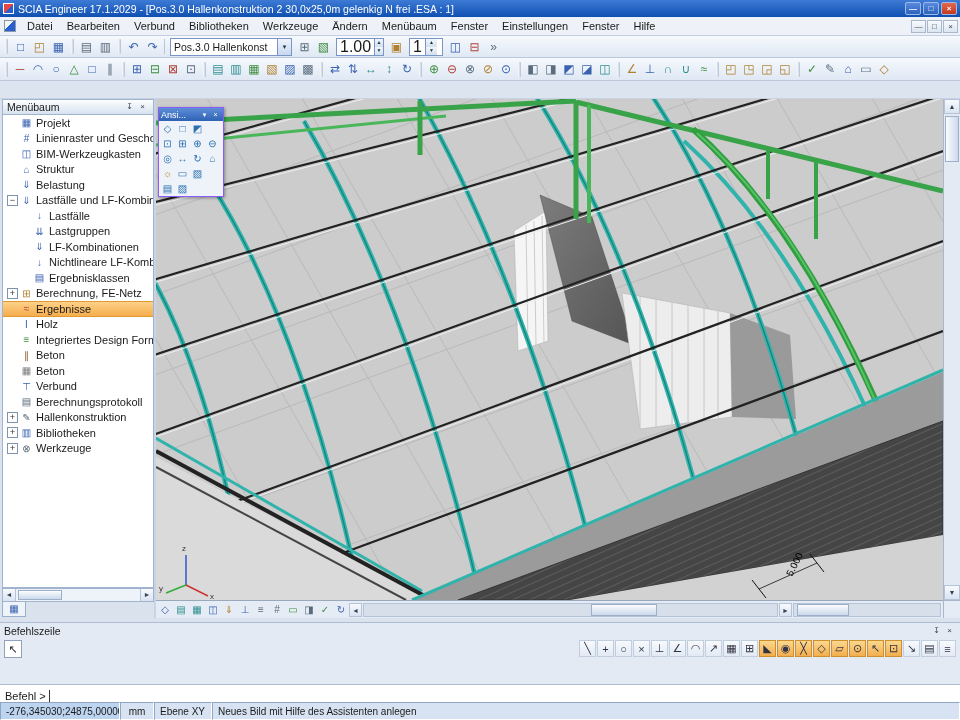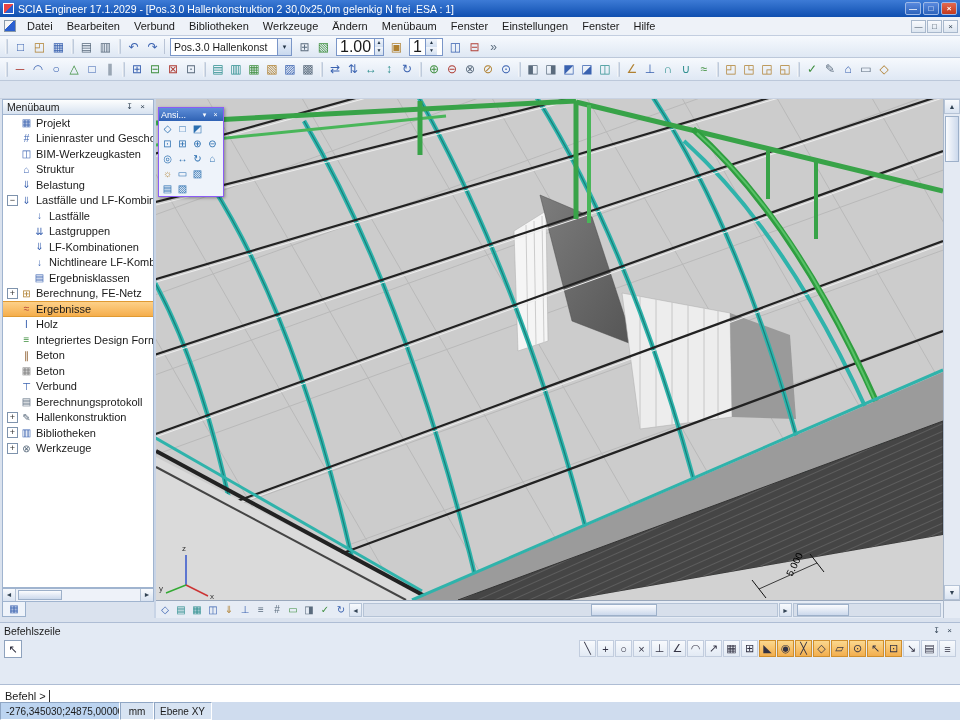--- a/index.html
+++ b/index.html
@@ -639,13 +639,14 @@
 
 <div class="befehl-row">
   <span>Befehl &gt;</span>
   <span class="caret"></span>
 </div>
 
 <div class="statusbar">
   <span class="sb-seg c1">-276,345030;24875,000000</span>
   <span class="sb-seg units">mm</span>
   <span class="sb-seg plane">Ebene XY</span>
+  <span class="sb-seg hint">Neues Bild mit Hilfe des Assistenten anlegen</span>
 </div>
 
 </body></html>

